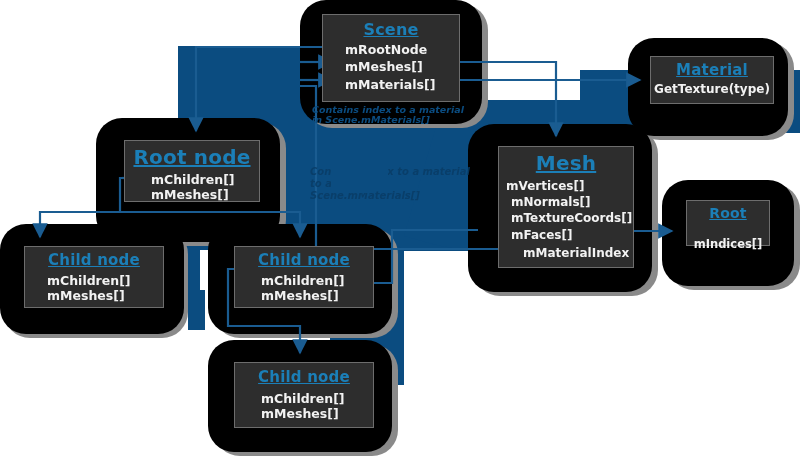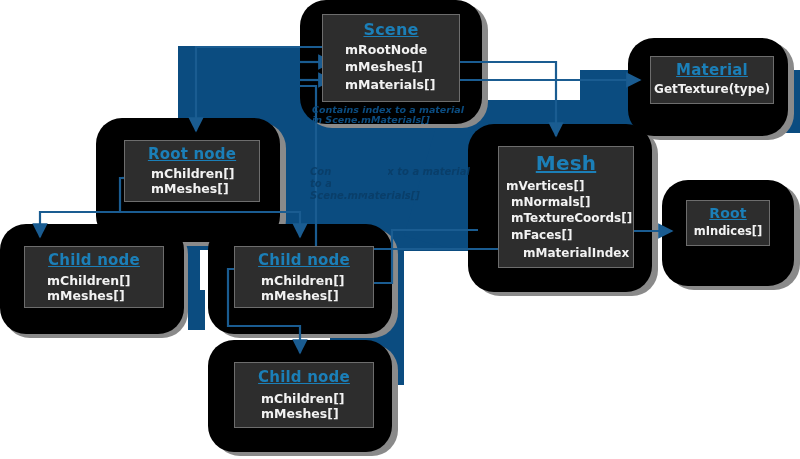--- a/index.html
+++ b/index.html
@@ -143,37 +143,37 @@
               background:#0b4c80;z-index:4;"></div>
   <div style="position:absolute;left:345px;top:182px;width:30px;height:11px;
               background:#0b4c80;z-index:4;"></div>
 
   <div class="node" style="left:650px;top:56px;width:124px;height:48px;padding:4px 0 0 0;">
     <div class="ntitle" style="font-size:15px;">Material</div>
     <div class="nfield" style="font-size:12px;text-align:center;margin-top:3px;">GetTexture(type)</div>
   </div>
 
   <div class="node" style="left:124px;top:140px;width:136px;height:62px;padding:4px 0 0 0;">
-    <div class="ntitle" style="font-size:15px;">Root node</div>
+    <div class="ntitle" style="font-size:20px;">Root node</div>
     <div class="nfield" style="font-size:12.5px;padding-left:26px;margin-top:3px;">mChildren[]</div>
     <div class="nfield" style="font-size:12.5px;padding-left:26px;">mMeshes[]</div>
   </div>
 
   <div class="node" style="left:498px;top:146px;width:136px;height:122px;padding:4px 0 0 0;">
     <div class="ntitle" style="font-size:20px;">Mesh</div>
     <div class="nfield" style="font-size:12px;padding-left:7px;margin-top:4px;">mVertices[]</div>
     <div class="nfield" style="font-size:12px;padding-left:12px;margin-top:2px;">mNormals[]</div>
     <div class="nfield" style="font-size:12px;padding-left:12px;margin-top:2px;">mTextureCoords[]</div>
     <div class="nfield" style="font-size:12px;padding-left:12px;margin-top:3px;">mFaces[]</div>
     <div class="nfield" style="font-size:12px;padding-left:24px;margin-top:4px;">mMaterialIndex</div>
   </div>
 
   <div class="node" style="left:686px;top:200px;width:84px;height:46px;padding:4px 0 0 0;">
     <div class="ntitle" style="font-size:14px;">Root</div>
-    <div class="nfield" style="font-size:11.5px;text-align:center;margin-top:3px;">mIndices[]</div>
+    <div class="nfield" style="font-size:11.5px;text-align:center;margin-top:16px;">mIndices[]</div>
   </div>
 
   <div class="node" style="left:24px;top:246px;width:140px;height:62px;padding:4px 0 0 0;">
     <div class="ntitle" style="font-size:15px;">Child node</div>
     <div class="nfield" style="font-size:12.5px;padding-left:22px;margin-top:4px;">mChildren[]</div>
     <div class="nfield" style="font-size:12.5px;padding-left:22px;">mMeshes[]</div>
   </div>
 
   <div class="node" style="left:234px;top:246px;width:140px;height:62px;padding:4px 0 0 0;">
     <div class="ntitle" style="font-size:15px;">Child node</div>

